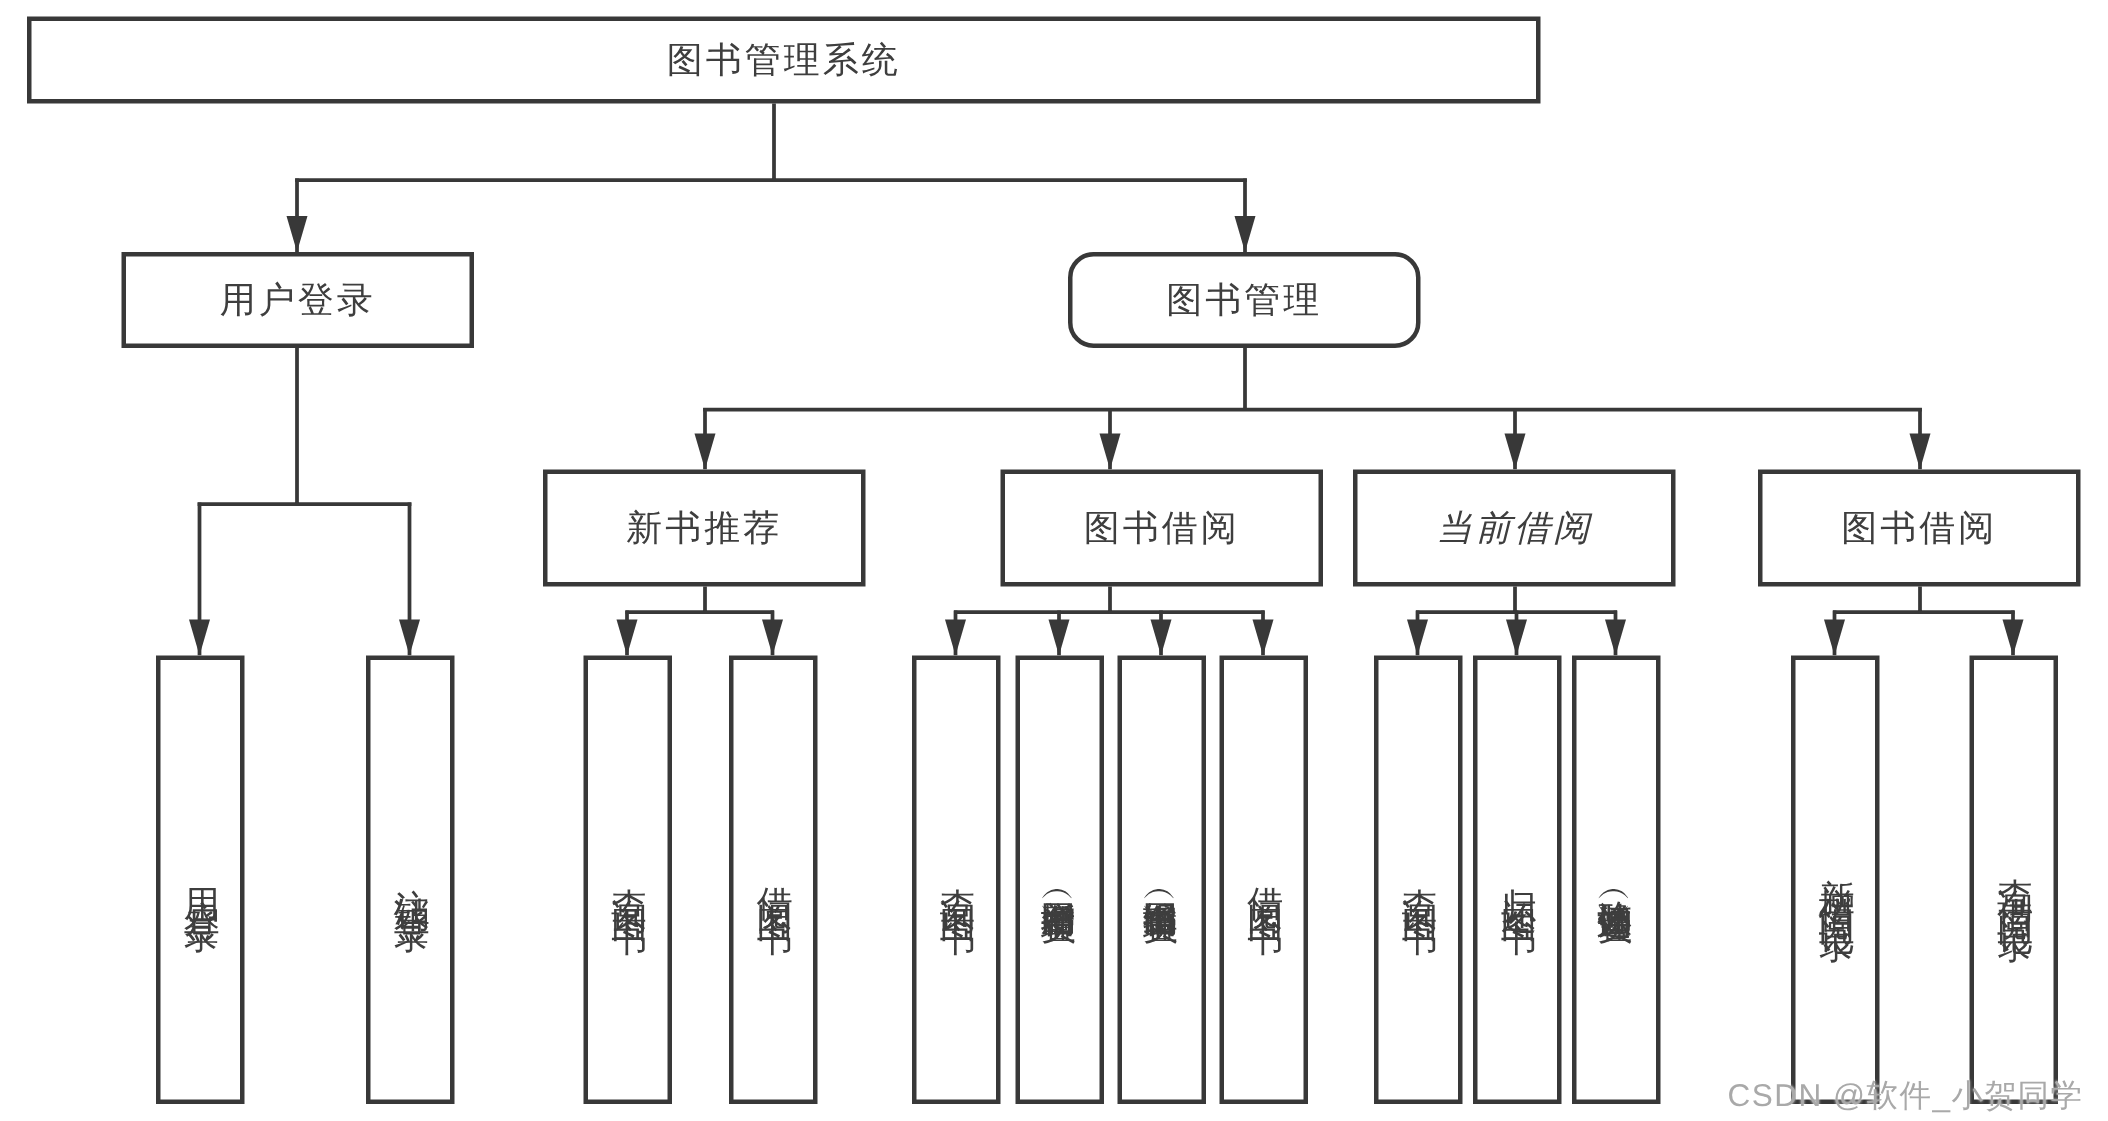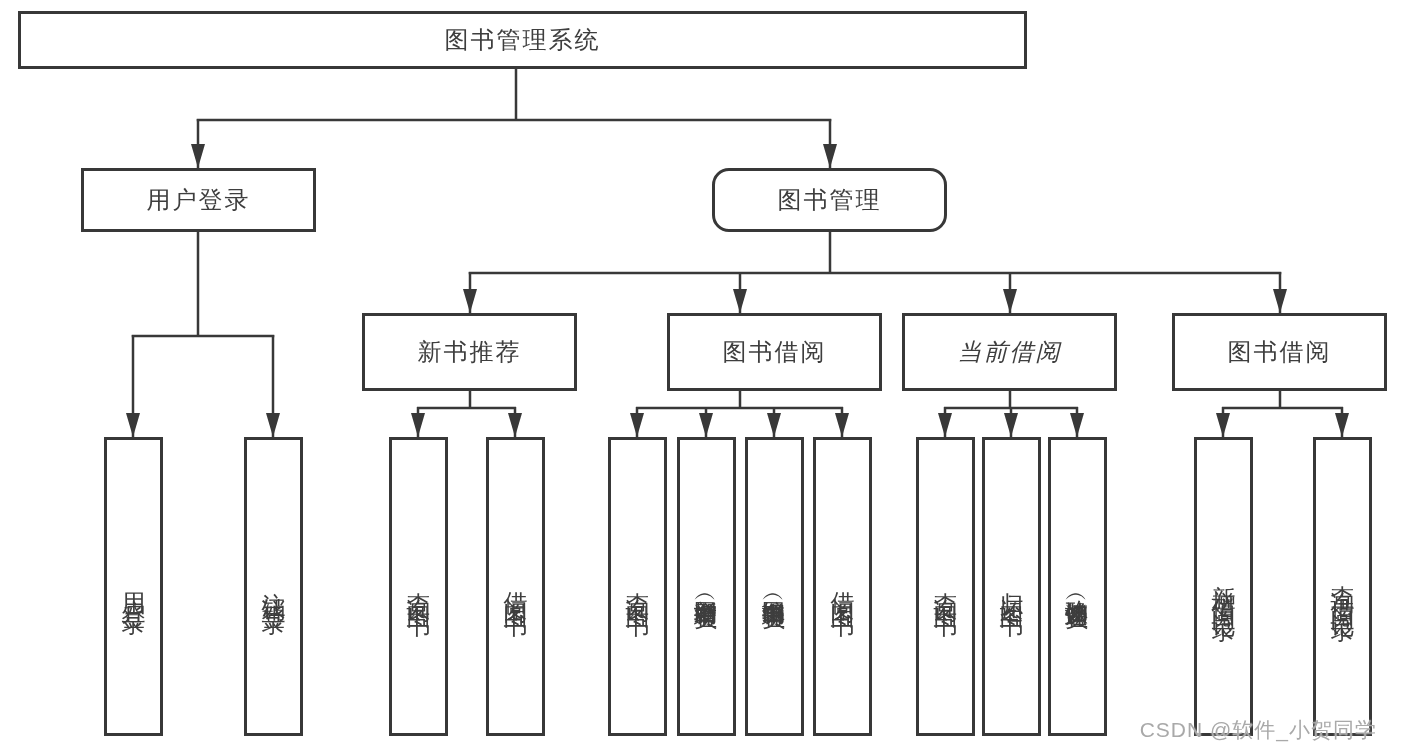--- a/index.html
+++ b/index.html
@@ -36,21 +36,21 @@
   .lvl3  { top: 313px; width: 215px; height: 78px; }
   .leaf {
     top: 437px; width: 59px; height: 299px;
     writing-mode: vertical-rl;
     letter-spacing: 7px;
     font-size: 24px;
   }
   .leaf--long { letter-spacing: 1px; font-size: 23px; }
   .watermark {
     position: absolute;
-    right: 28px;
+    right: 16px;
     top: 716px;
     font-size: 21px;
     color: #a9a9a9;
     letter-spacing: 1px;
     z-index: 3;
     text-shadow: 0 0 2px #ffffff;
     white-space: nowrap;
   }
 </style>
 </head>

